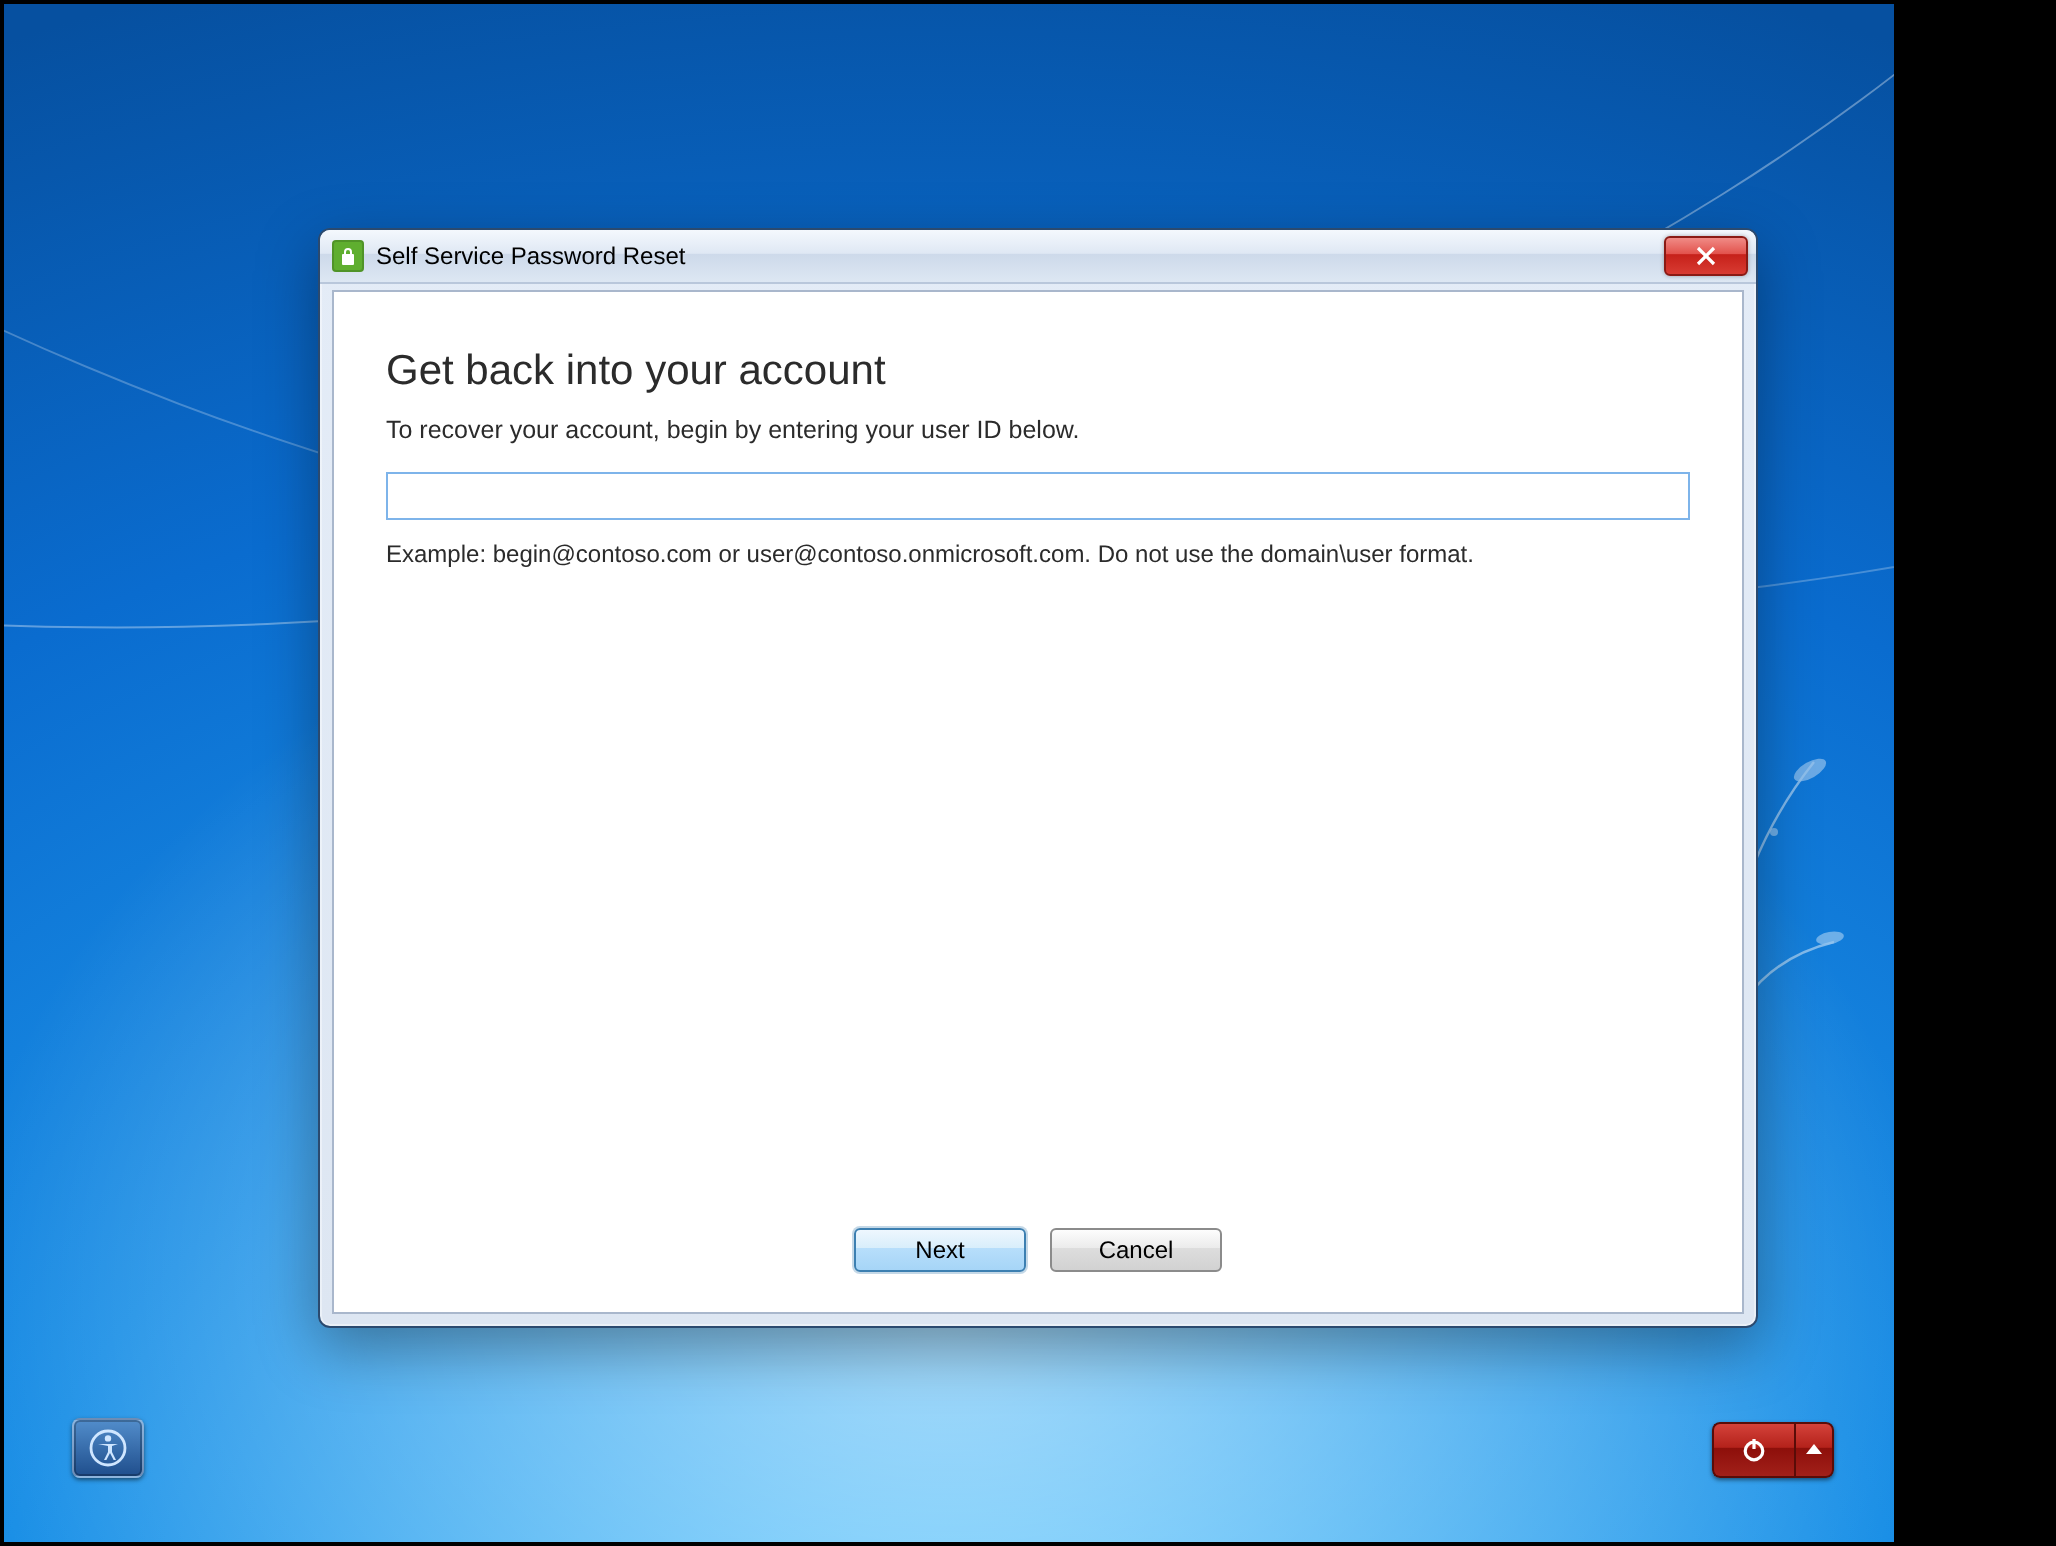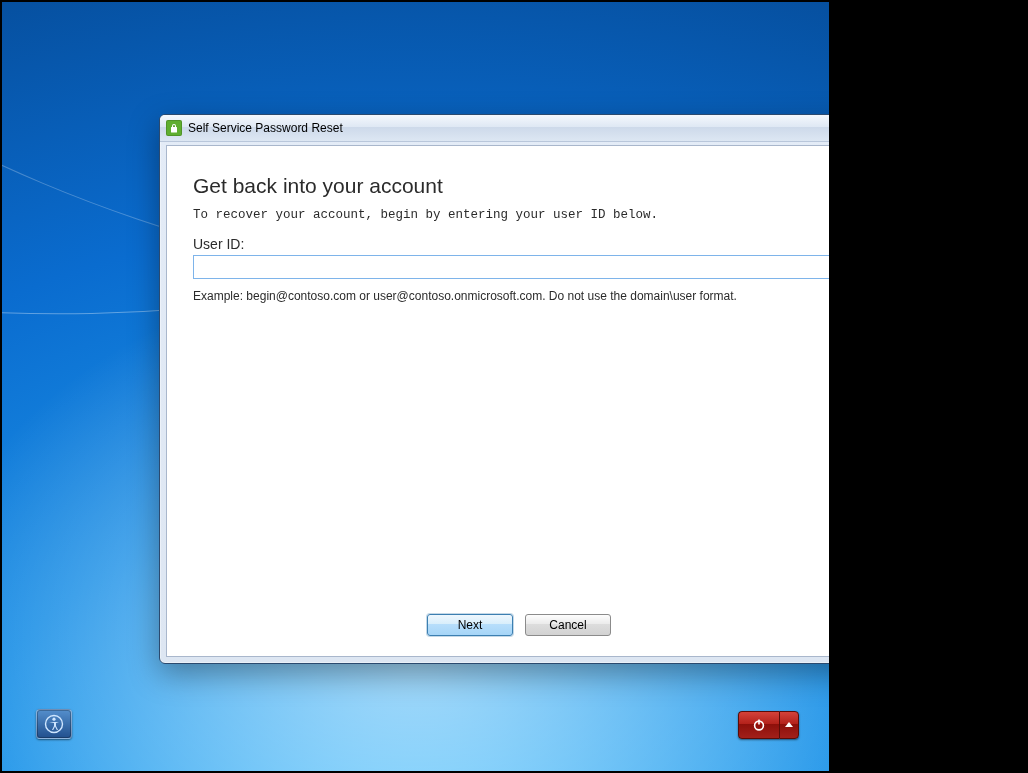--- a/index.html
+++ b/index.html
@@ -7,21 +7,21 @@
     padding: 0;
     width: 1028px;
     height: 773px;
     overflow: hidden;
     font-family: "Segoe UI", Tahoma, sans-serif;
     background: #000;
   }
   .screen {
     position: relative;
     margin: 2px;
-    width: 827px;
+    width: 945px;
     height: 769px;
     background:
       radial-gradient(ellipse 900px 700px at 50% 85%, rgba(255,255,255,0.55) 0%, rgba(255,255,255,0.0) 55%),
       radial-gradient(ellipse 1200px 900px at 50% 110%, #4dc3ff 0%, #1a8fe6 40%, #0a6ccf 70%, #0650a0 100%);
     overflow: hidden;
   }
   
   .swoosh1, .swoosh2 {
     position: absolute;
     border: 1.5px solid rgba(255,255,255,0.35);
@@ -113,21 +113,20 @@
   }
   .subheading {
     font-size: 15px;
     color: #2b2b2b;
     margin: 0 0 12px 0;
   }
   .instruct {
     font-size: 12.5px;
     color: #2b2b2b;
     margin: 0 0 14px 0;
-    font-family: Liberation Mono, monospace;
   }
   .field-label {
     font-size: 14px;
     color: #2b2b2b;
     margin-bottom: 3px;
   }
   .text-input {
     width: 656px;
     max-width: 100%;
     height: 24px;
@@ -251,21 +250,20 @@
       <div class="close-btn">
         <svg viewBox="0 0 12 10">
             <path stroke="#fff" stroke-width="1.6" fill="none" d="M2,1 L10,9 M10,1 L2,9"></path>
           </svg>
       </div>
     </div>
 
     <div class="dialog-body">
       <h1 class="heading">Get back into your account</h1>
       <div class="instruct">To recover your account, begin by entering your user ID below.</div>
-      <div class="field-label">User ID:</div>
       <input type="text" class="text-input" value="" style="">
       <div class="example">Example: begin@contoso.com or user@contoso.onmicrosoft.com. Do not use the domain\user format.</div>
       <div class="spacer"></div>
       <div class="button-row">
         <button class="btn primary">Next</button>
         <button class="btn">Cancel</button>
       </div>
     </div>
   </div>
 

